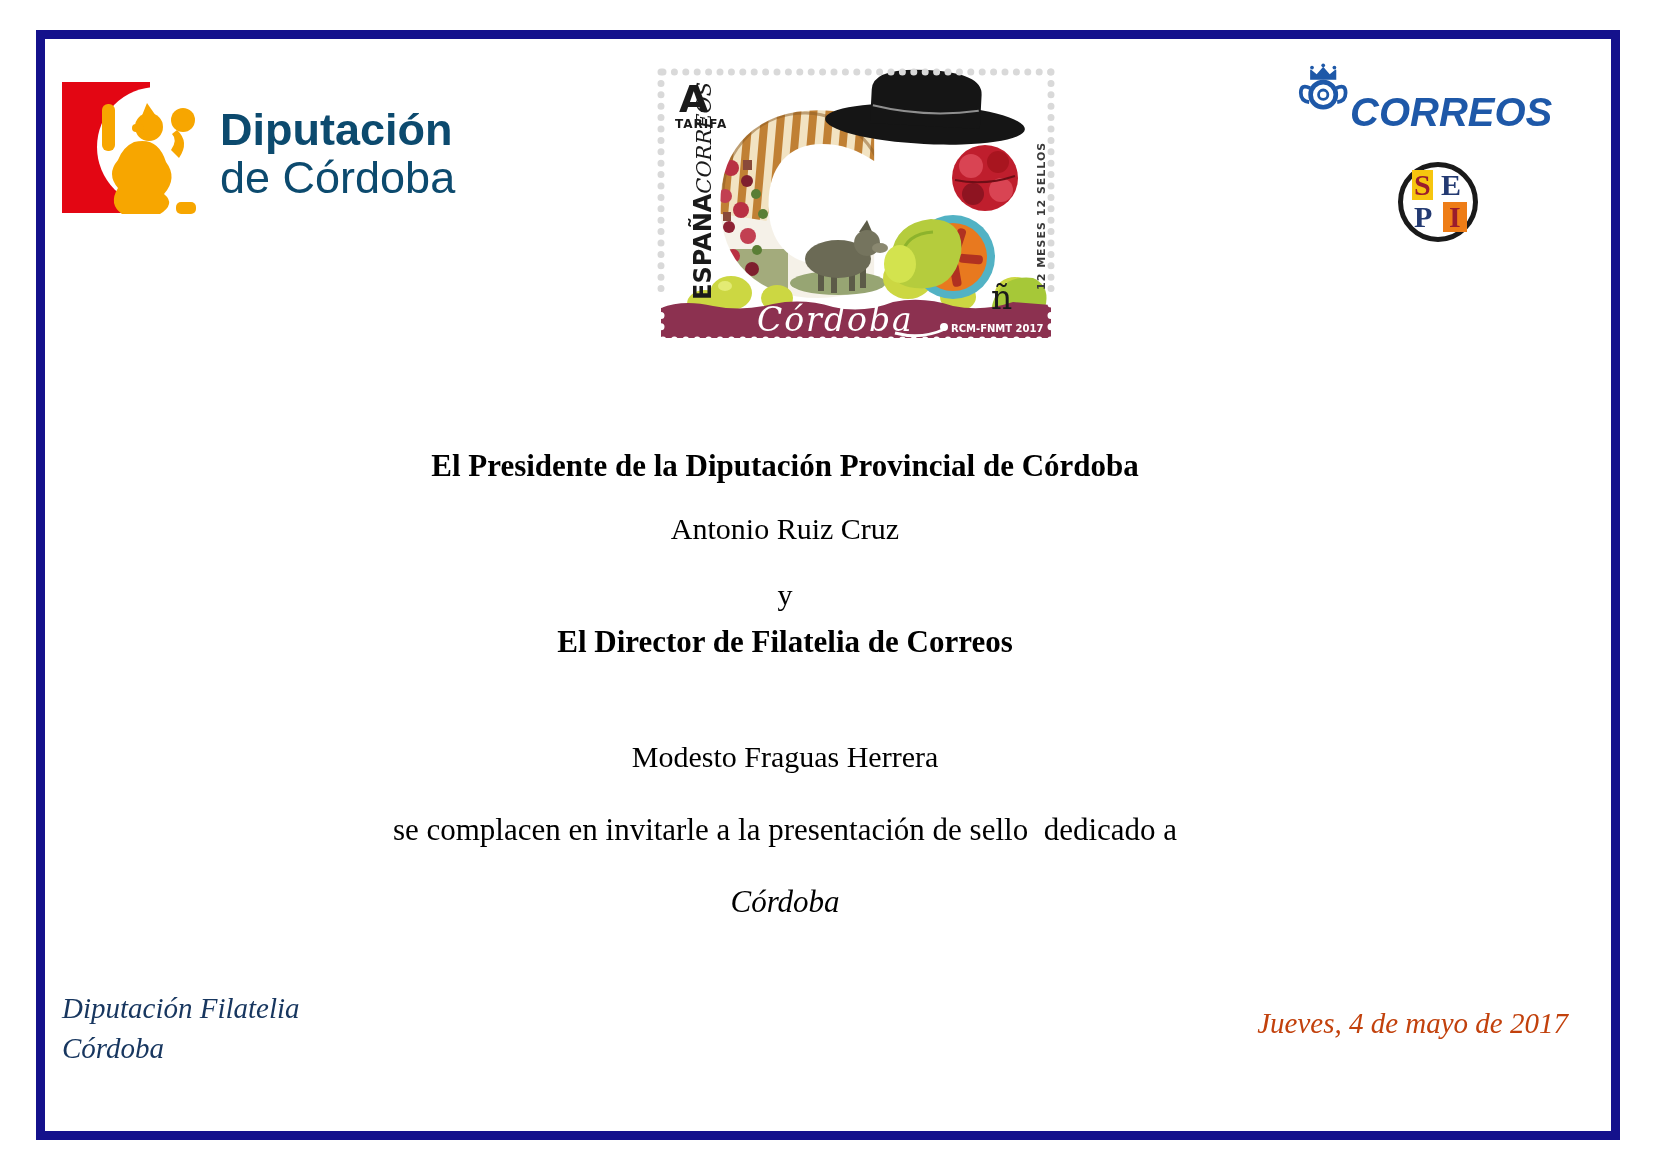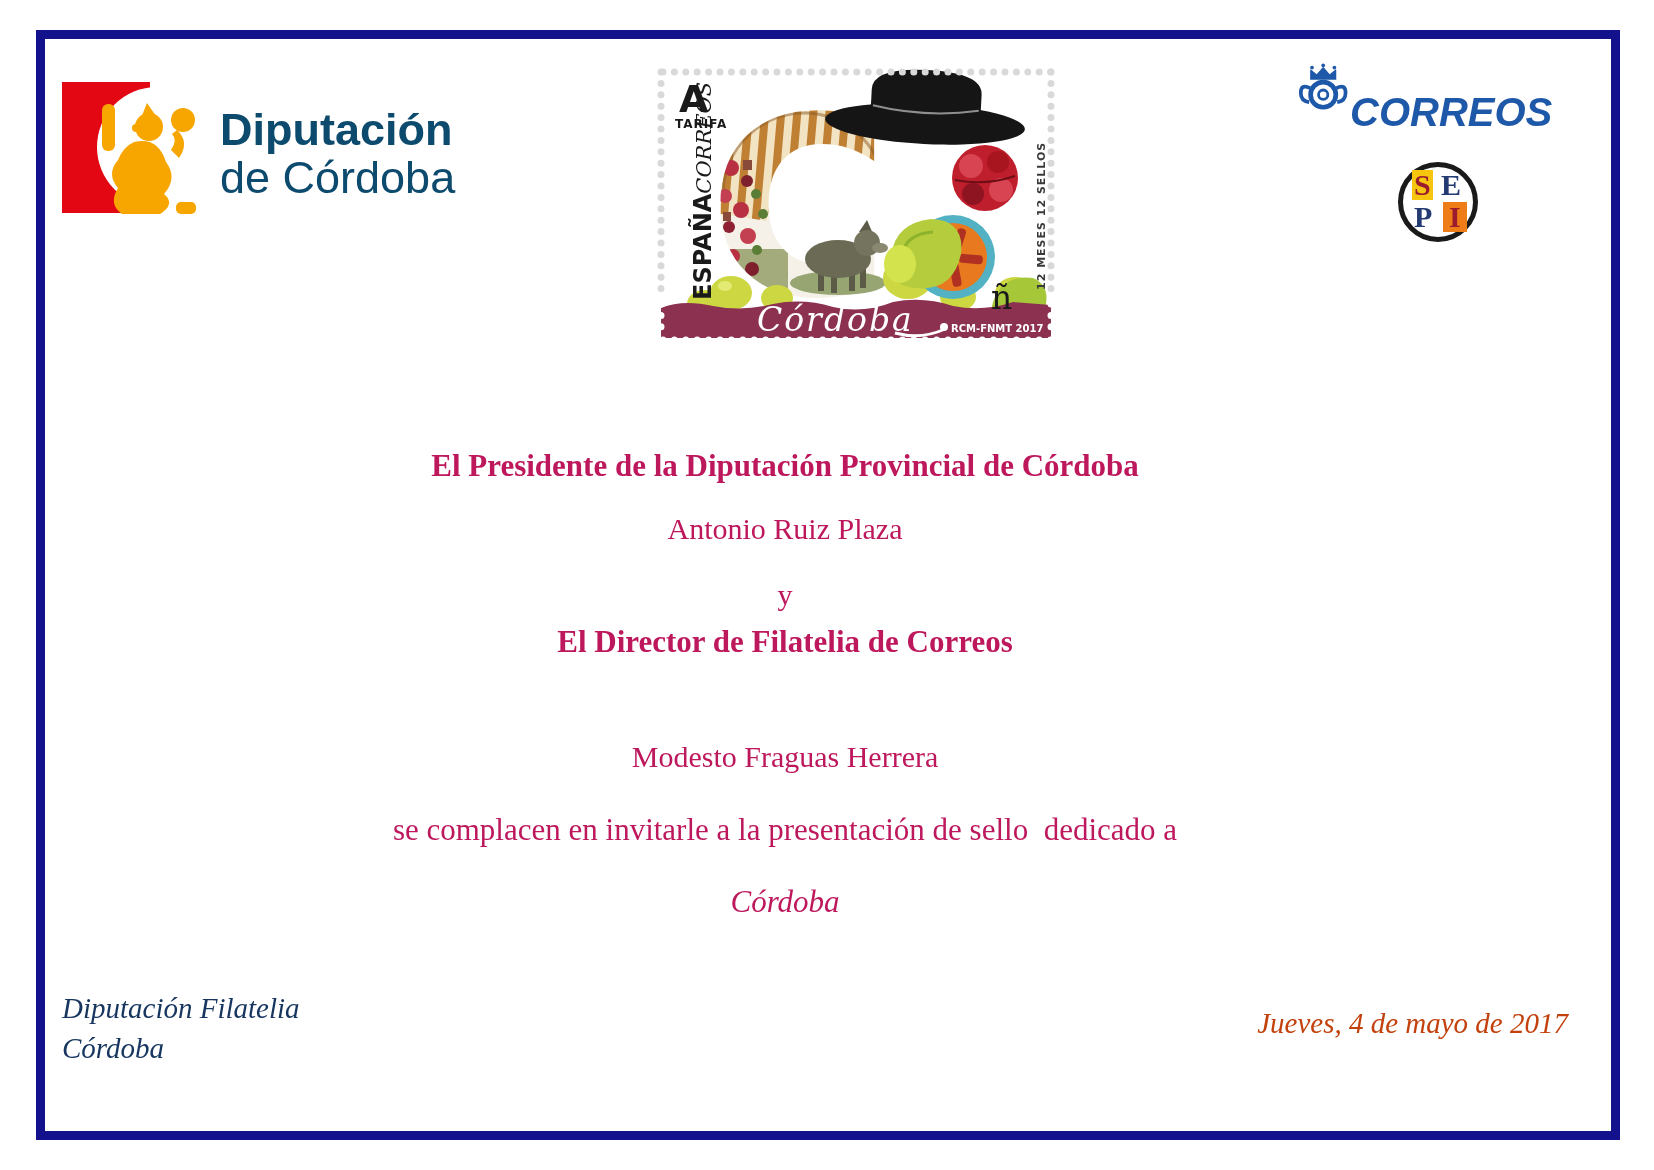--- a/index.html
+++ b/index.html
@@ -22,21 +22,21 @@
                 font-size:40px;font-weight:bold;font-style:italic;letter-spacing:0px;}
   
   .sepi{left:1398px;top:162px;width:70px;height:70px;border:5px solid #1a1a1a;border-radius:50%;
         font-family:"Liberation Serif",serif;font-weight:bold;font-size:30px;line-height:30px;}
   .sepi span{position:absolute;}
   .sepi .s{left:9px;top:3px;background:#f6c50e;color:#9a1c2d;padding:0 2px;}
   .sepi .e{left:38px;top:3px;color:#233a72;}
   .sepi .p{left:11px;top:35px;color:#233a72;}
   .sepi .i{left:40px;top:35px;background:#ee7d17;color:#9a1c2d;padding:0 6px;}
   
-  .cline{left:36px;width:1498px;text-align:center;color:#be185d;}
+  .cline{left:36px;width:1498px;text-align:center;color:#000000;}
   .t-bold{font-size:31px;font-weight:bold;}
   .t-reg{font-size:30px;}
   .t-invite{font-size:31px;white-space:pre-wrap;}
   .t-italic{font-size:31px;font-style:italic;}
   
   .addr{left:62px;top:988px;color:#17365f;font-style:italic;font-size:29px;line-height:40px;}
   .when{right:86px;top:1006px;text-align:right;color:#c2410c;font-style:italic;
         font-size:29px;line-height:34px;}
 </style>
 </head>
@@ -215,21 +215,21 @@
 </div>
 
 <div class="abs sepi">
   <span class="s">S</span>
   <span class="e">E</span>
   <span class="p">P</span>
   <span class="i">I</span>
 </div>
 
 <div class="abs cline t-bold" style="top:448px">El Presidente de la Diputación Provincial de Córdoba</div>
-<div class="abs cline t-reg" style="top:512px">Antonio Ruiz Plaza</div>
+<div class="abs cline t-reg" style="top:512px">Antonio Ruiz Cruz</div>
 <div class="abs cline t-reg" style="top:578px">y</div>
 <div class="abs cline t-bold" style="top:624px">El Director de Filatelia de Correos</div>
 <div class="abs cline t-reg" style="top:740px">Modesto Fraguas Herrera</div>
 <div class="abs cline t-invite" style="top:812px">se complacen en invitarle a la presentación de sello  dedicado a</div>
 <div class="abs cline t-italic" style="top:884px">Córdoba</div>
 
 <div class="abs addr">
   <div>Diputación Filatelia</div>
   <div>Córdoba</div>
 </div>

